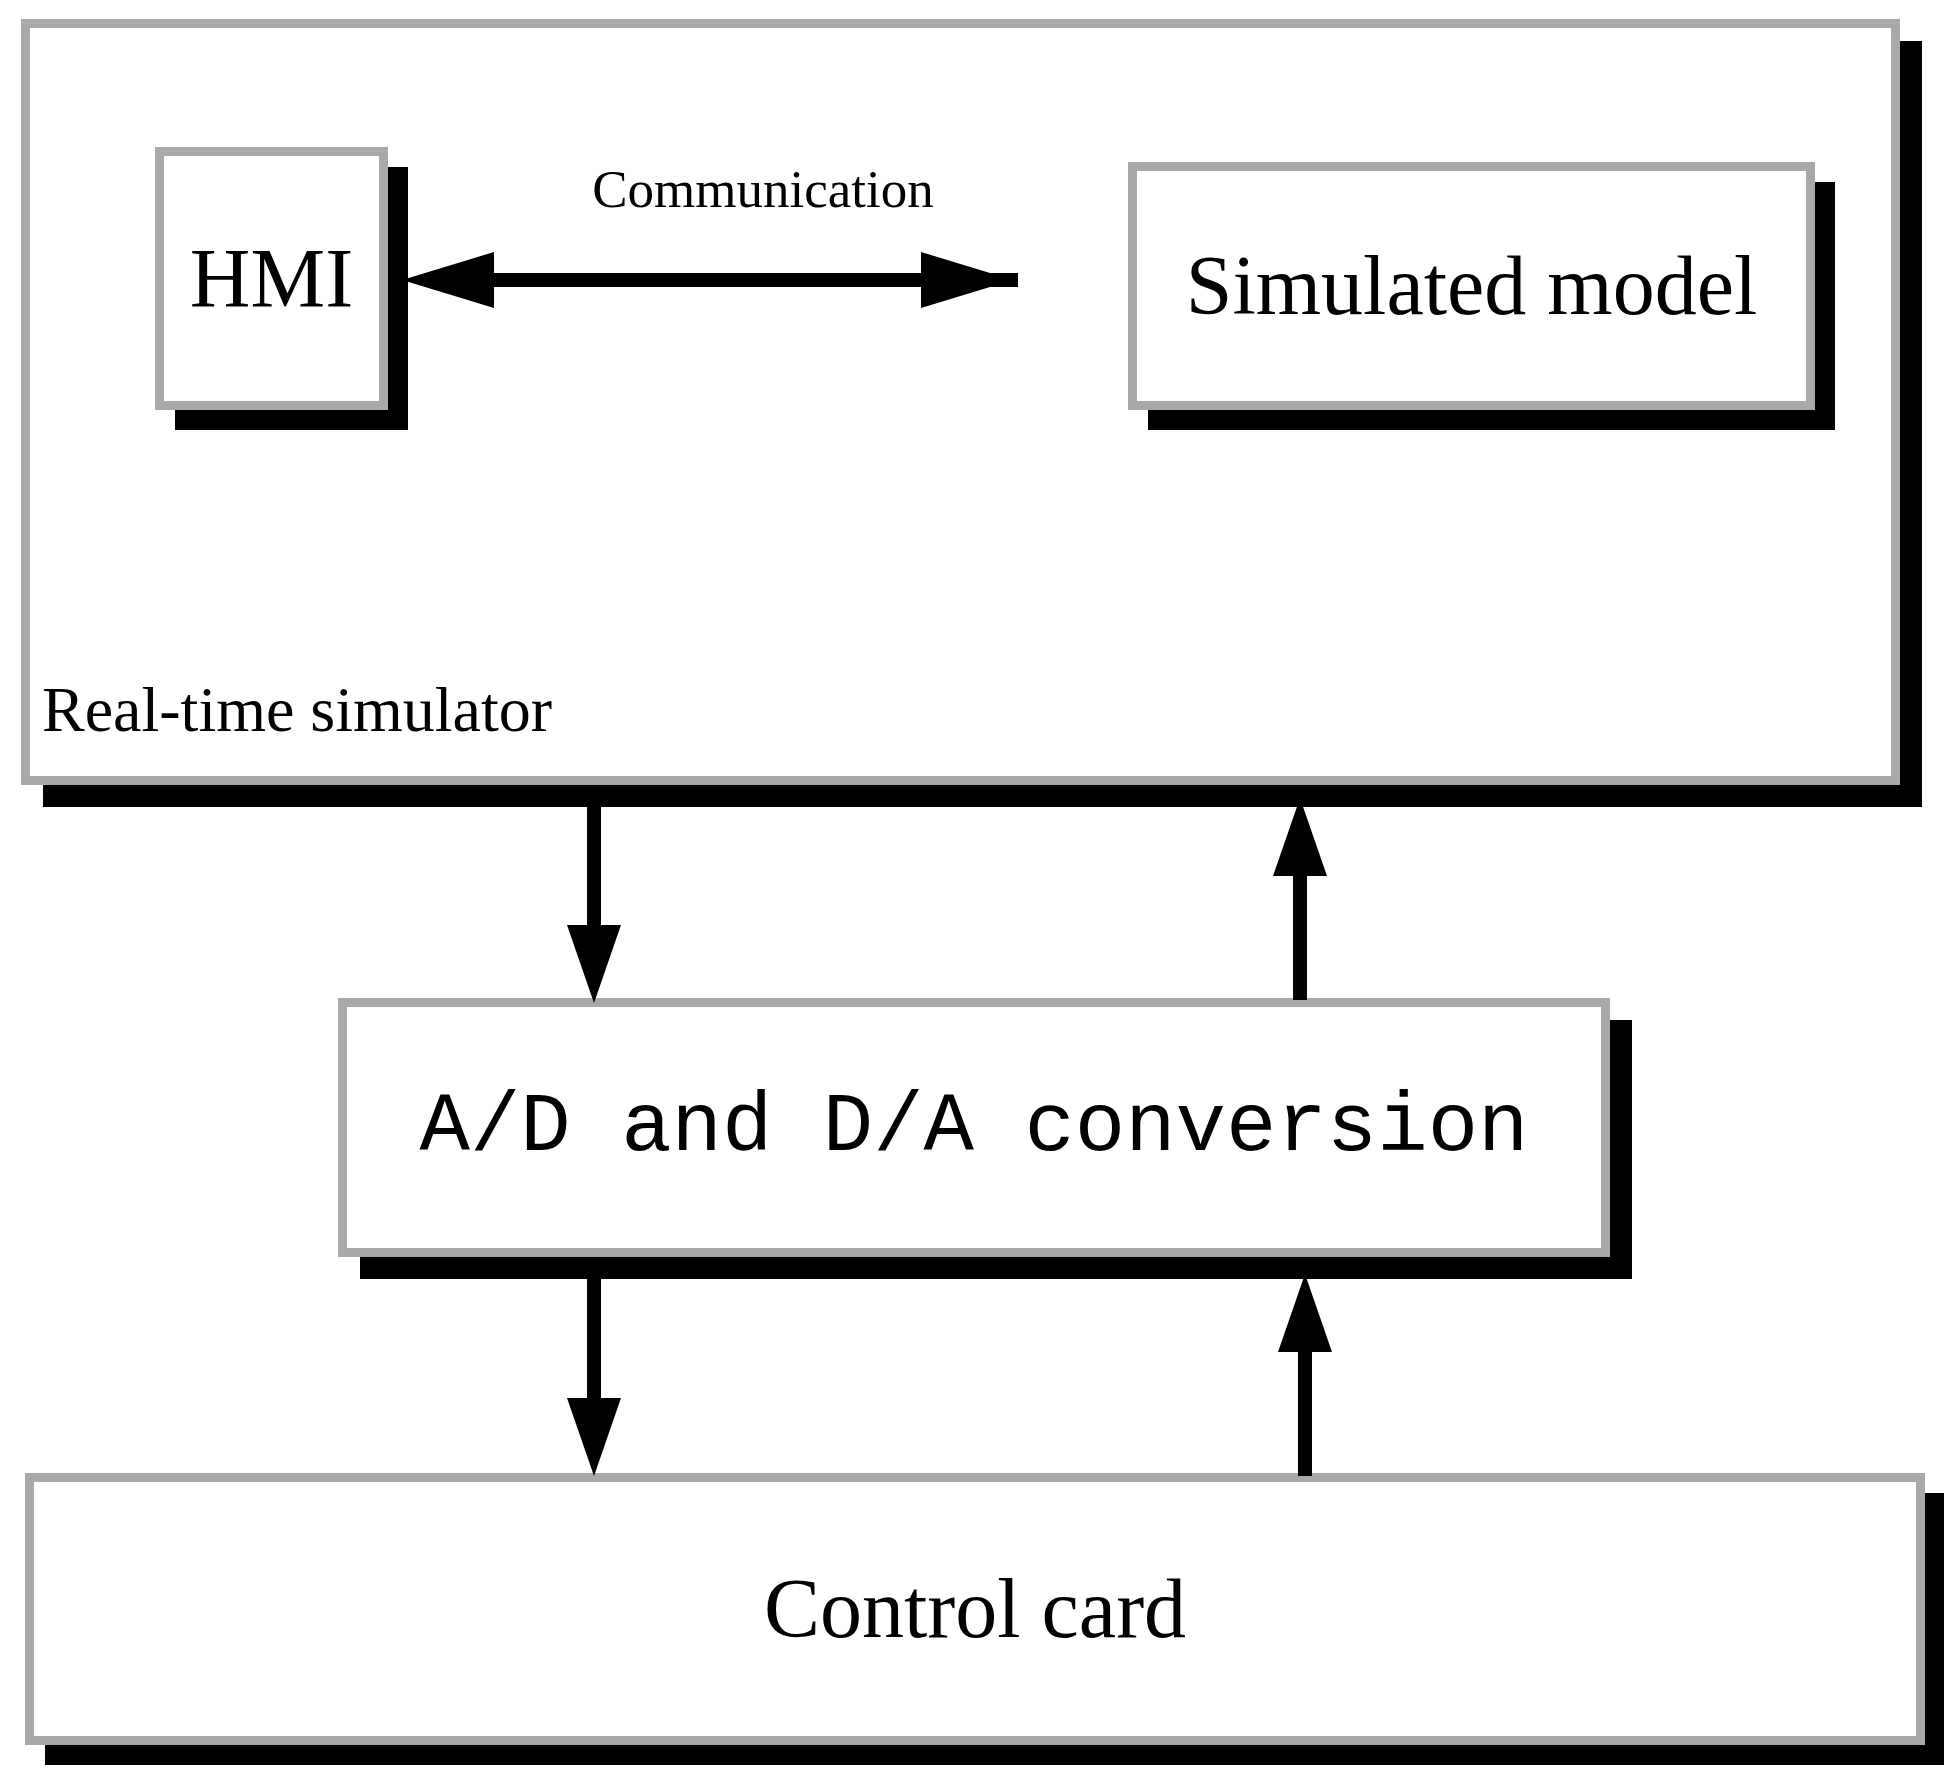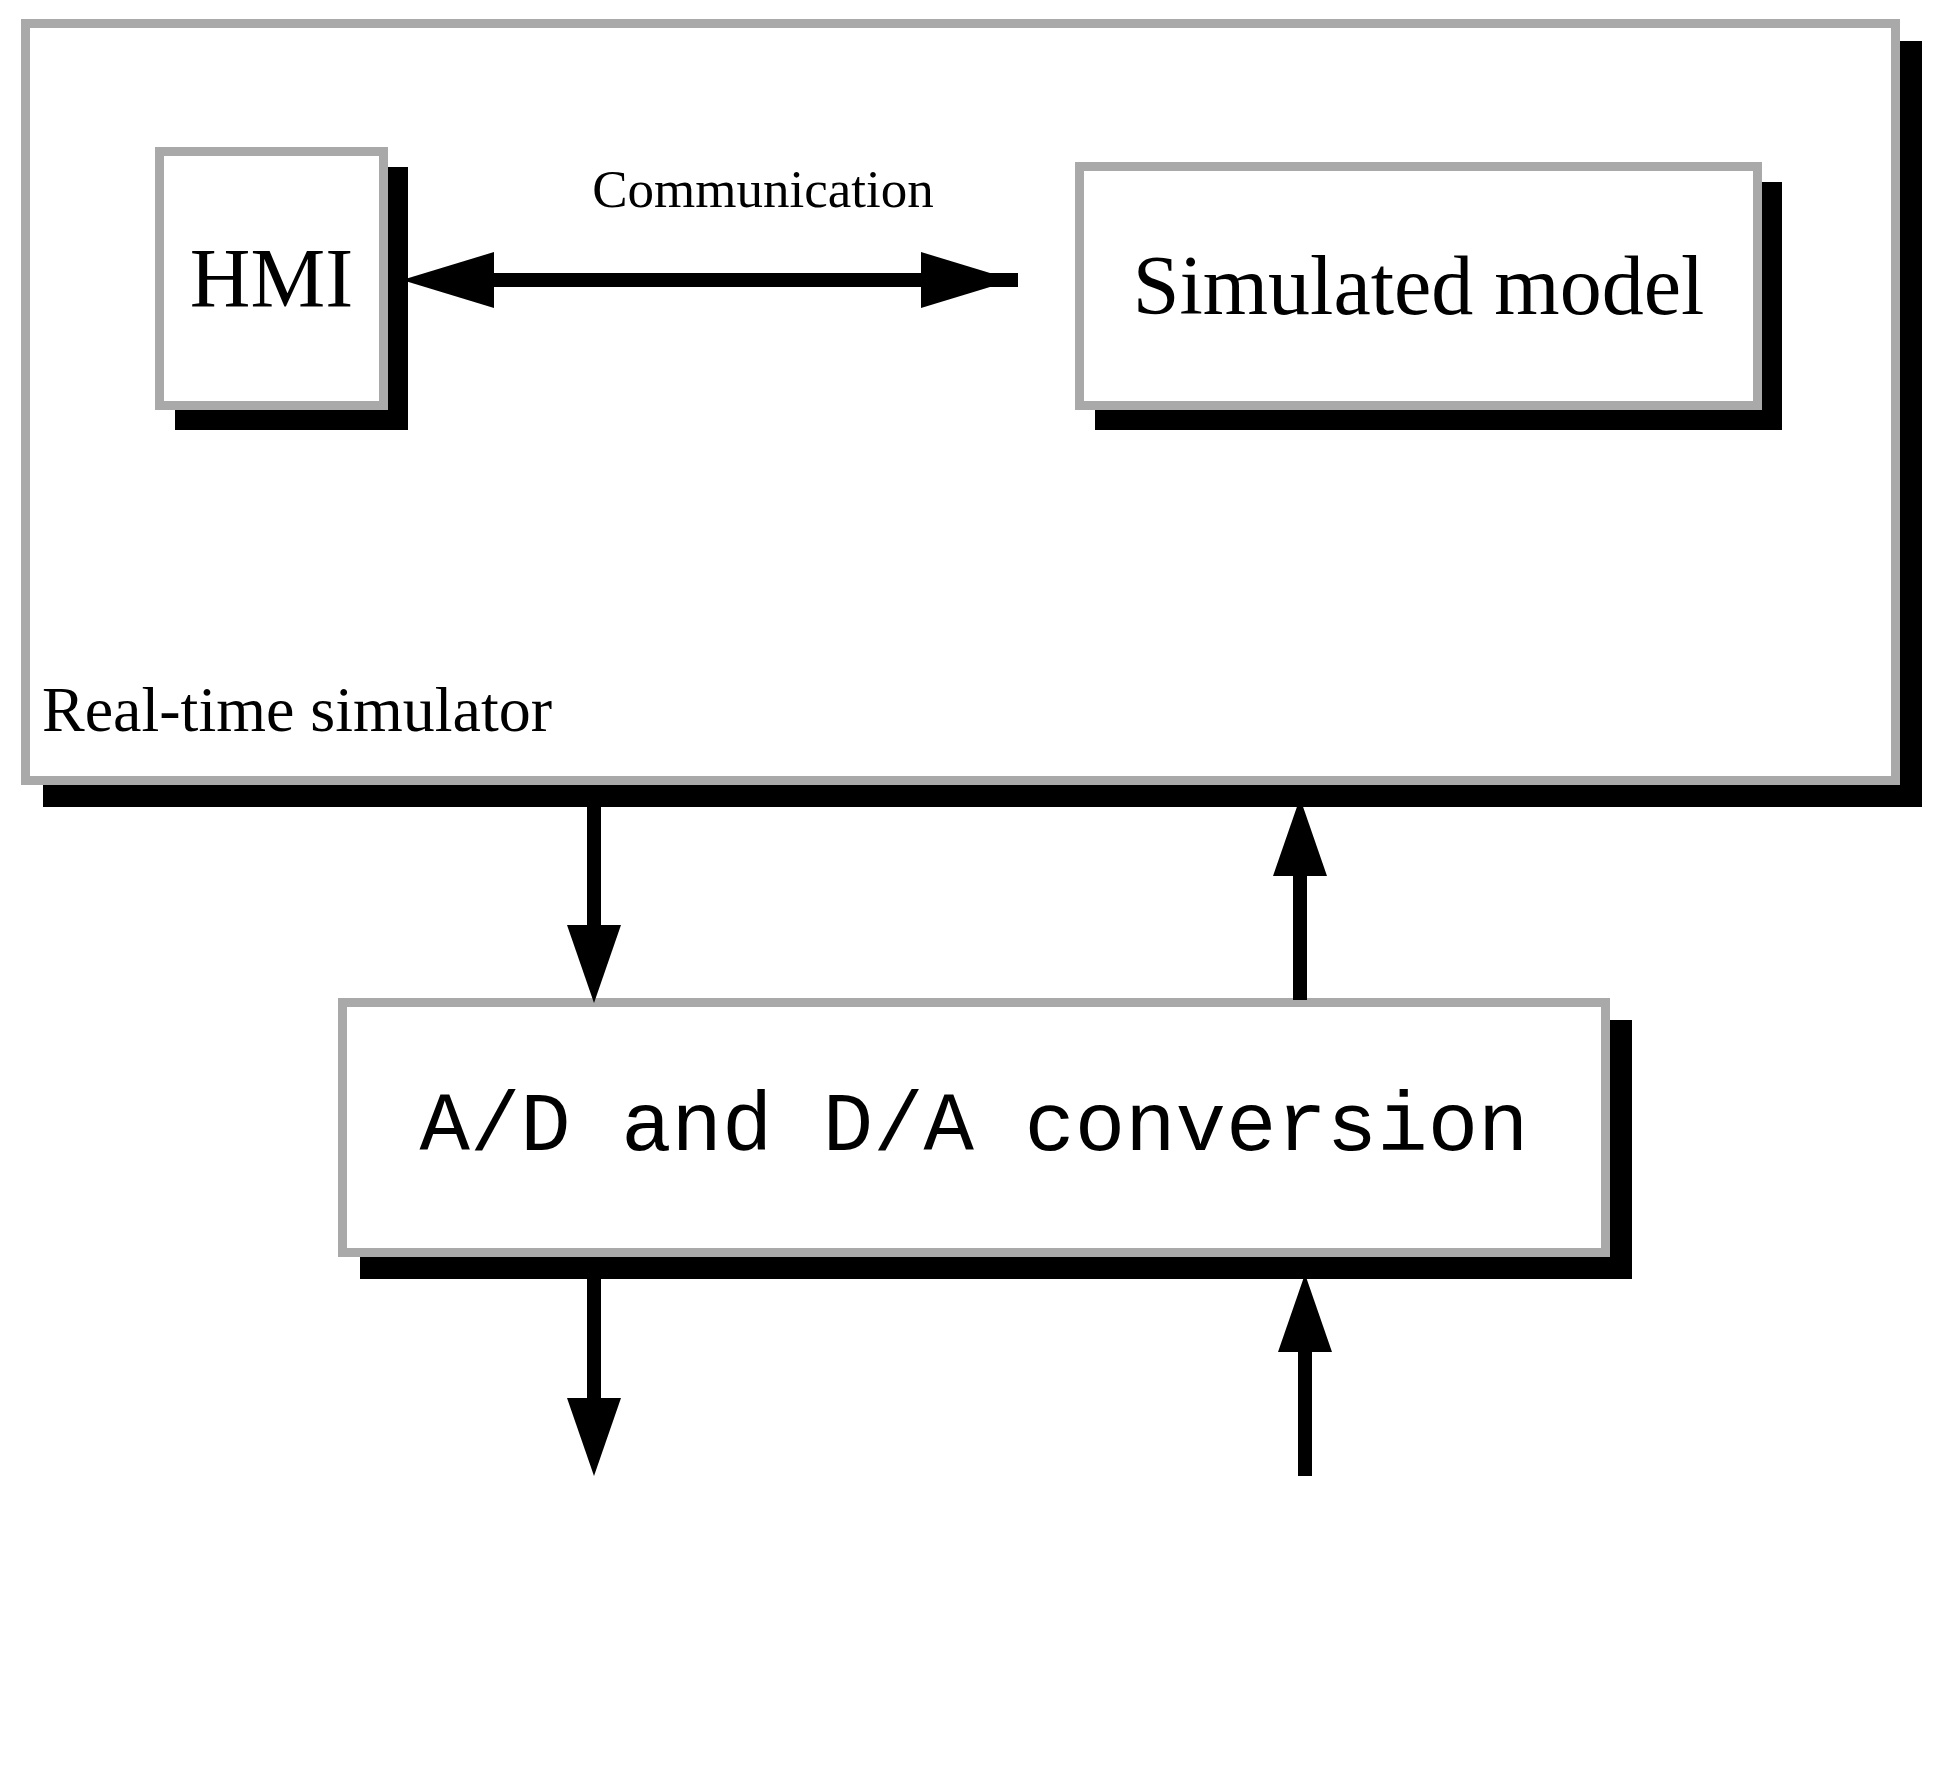--- a/index.html
+++ b/index.html
@@ -36,21 +36,21 @@
     line-height: 1;
     white-space: nowrap;
   }
 
   .hmi-box {
     left: 125px; top: 119px;
     width: 233px; height: 263px;
     display: flex; align-items: center; justify-content: center;
   }
   .sim-box {
-    left: 1045px; top: 134px;
+    left: 1098px; top: 134px;
     width: 687px; height: 248px;
     display: flex; align-items: center; justify-content: center;
   }
   .node-label {
     font-size: 84px;
     line-height: 1;
     white-space: nowrap;
   }
 
   .comm-label {
@@ -154,20 +154,23 @@
       <div class="head-right"></div>
     </div>
 
     <div class="outer-label">Real-time simulator</div>
   </div>
 
   <div class="box adc-box shadow22">
     <span class="node-label">A/D and D/A conversion</span>
   </div>
 
+  <div class="box card-box shadow20">
+    <span class="node-label">Control card</span>
+  </div>
 
   <div>
     <div class="v-line line-down1"></div>
     <div class="v-head-down head-down1"></div>
   </div>
 
   <div>
     <div class="v-line line-up1"></div>
     <div class="v-head-up head-up1"></div>
   </div>

